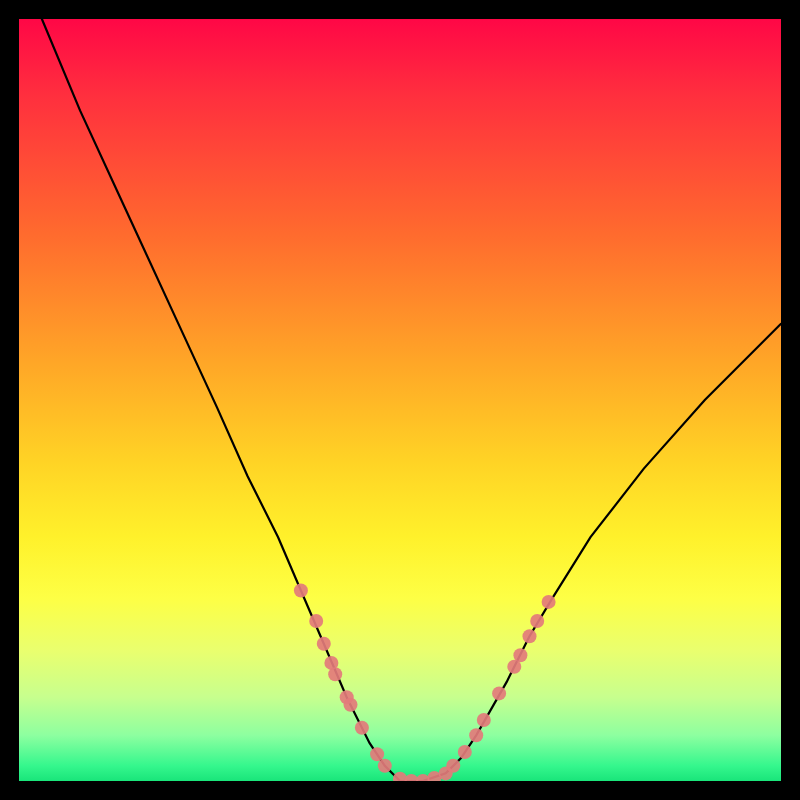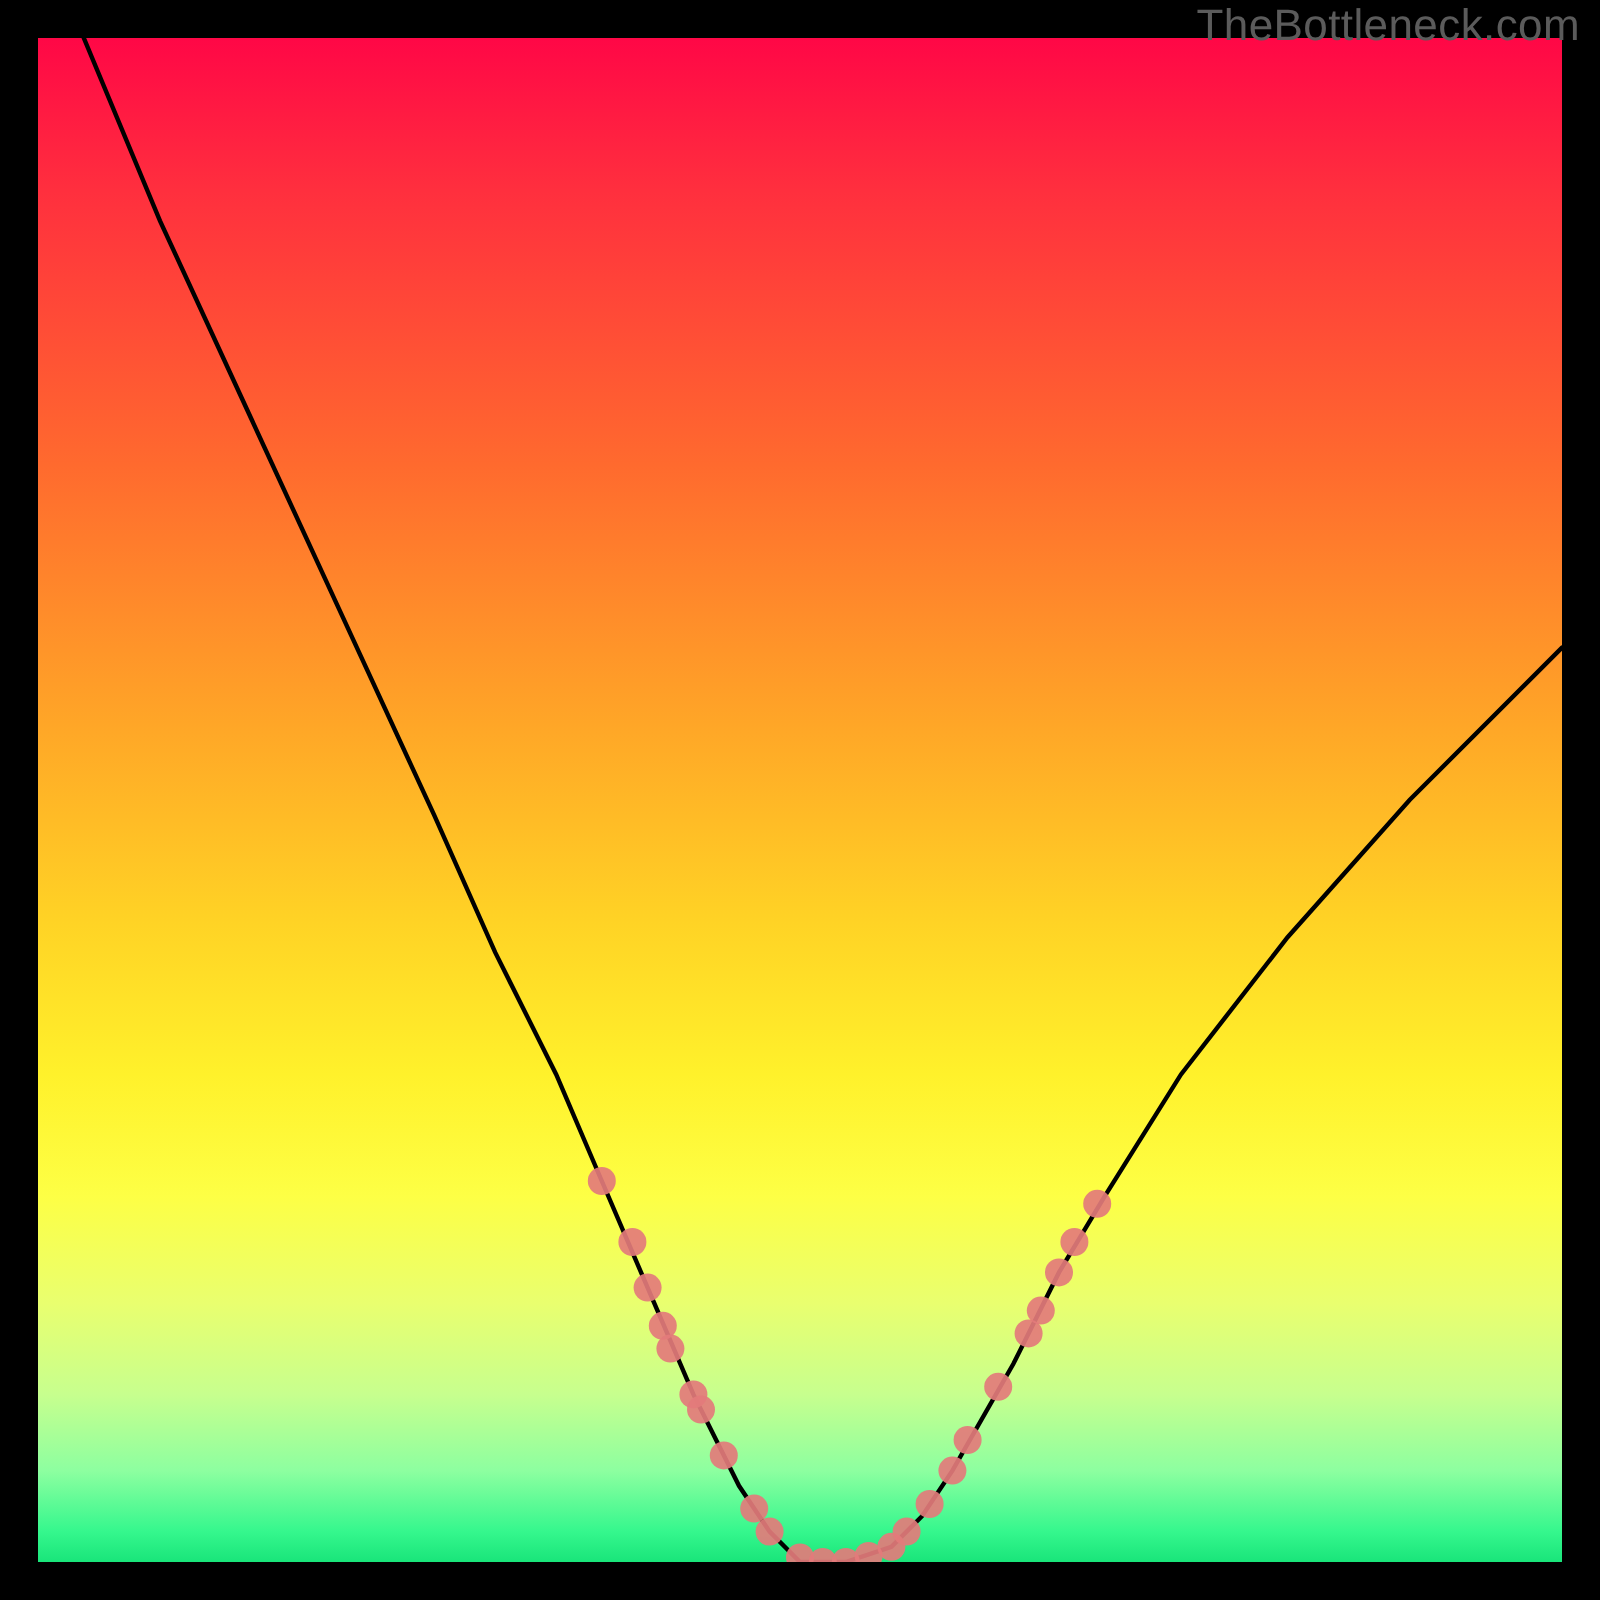--- a/index.html
+++ b/index.html
@@ -85,14 +85,13 @@
           <circle cx="464.8" cy="701.0" r="7" fill="#e37b7b" fill-opacity="0.92"></circle>
           <circle cx="480.1" cy="674.4" r="7" fill="#e37b7b" fill-opacity="0.92"></circle>
           <circle cx="495.3" cy="647.7" r="7" fill="#e37b7b" fill-opacity="0.92"></circle>
           <circle cx="501.4" cy="636.3" r="7" fill="#e37b7b" fill-opacity="0.92"></circle>
           <circle cx="510.5" cy="617.2" r="7" fill="#e37b7b" fill-opacity="0.92"></circle>
           <circle cx="518.2" cy="602.0" r="7" fill="#e37b7b" fill-opacity="0.92"></circle>
           <circle cx="529.6" cy="582.9" r="7" fill="#e37b7b" fill-opacity="0.92"></circle>
         </g>
     </svg>
   </div>
-  <div class="watermark">TheBottleneck.com</div>
 </div>
 
 </body></html>

